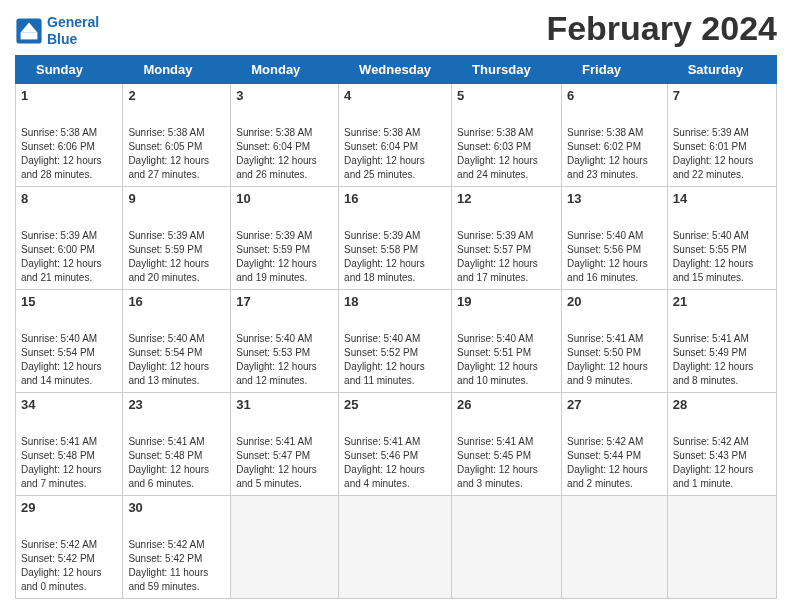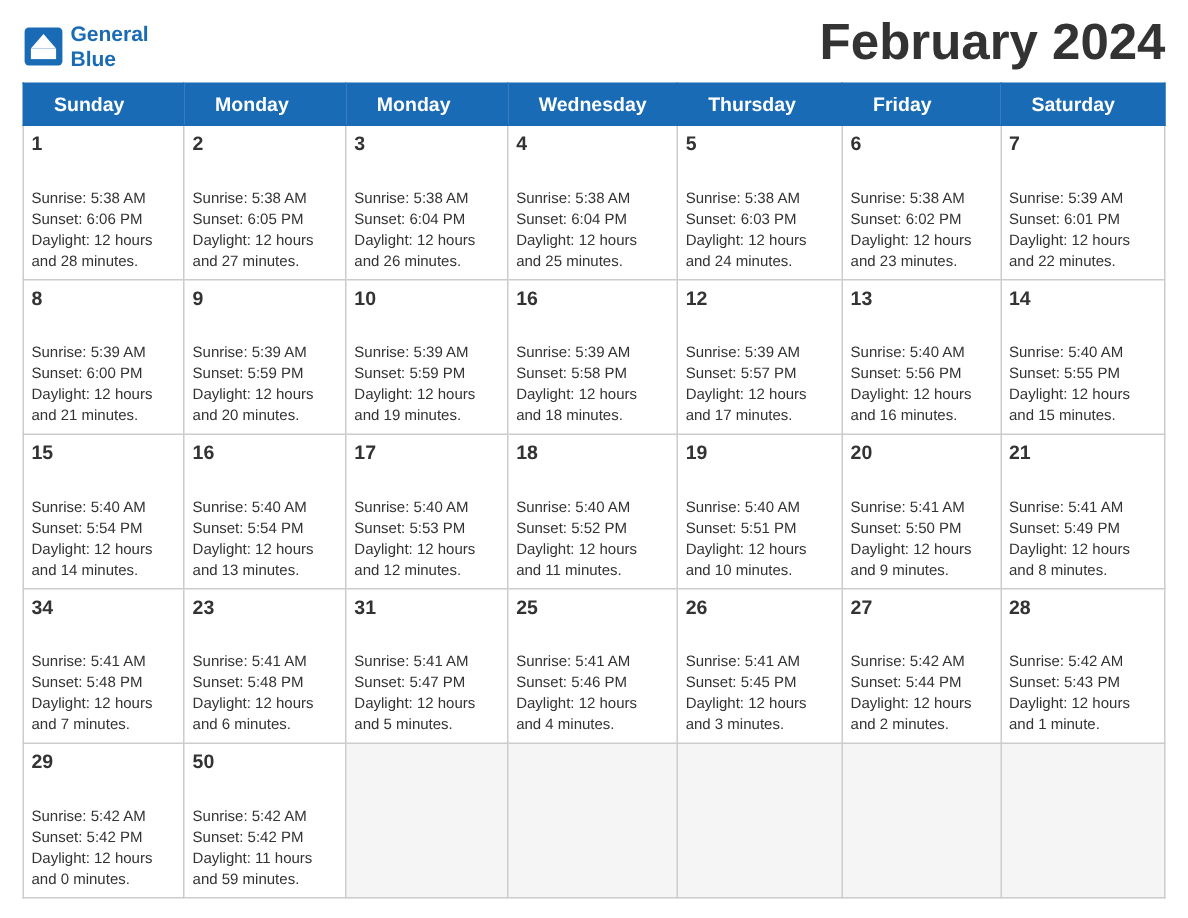--- a/index.html
+++ b/index.html
@@ -328,21 +328,21 @@
       </tr>
       <tr>
         <td>
           <span class="day-num">29</span>
           <div class="day-info" style="white-space: pre-line;">Sunrise: 5:42 AM
 Sunset: 5:42 PM
 Daylight: 12 hours
 and 0 minutes.</div>
         </td>
         <td>
-          <span class="day-num">50</span>
+          <span class="day-num">30</span>
           <div class="day-info" style="white-space: pre-line;">Sunrise: 5:42 AM
 Sunset: 5:42 PM
 Daylight: 11 hours
 and 59 minutes.</div>
         </td>
         <td class="empty"></td>
         <td class="empty"></td>
         <td class="empty"></td>
         <td class="empty"></td>
         <td class="empty"></td>

